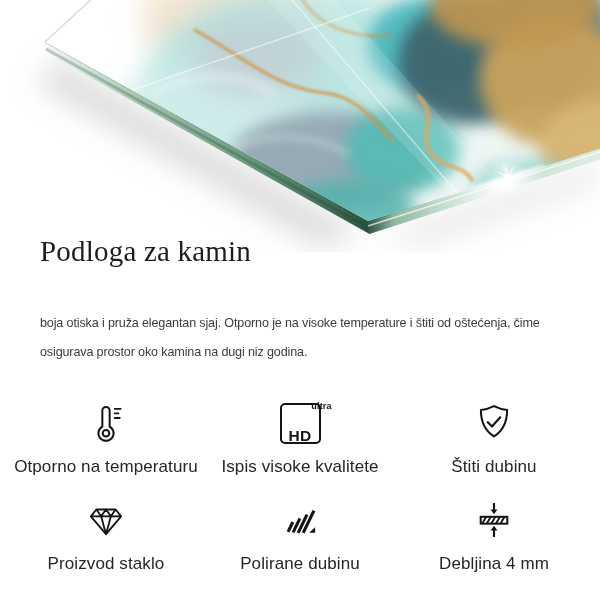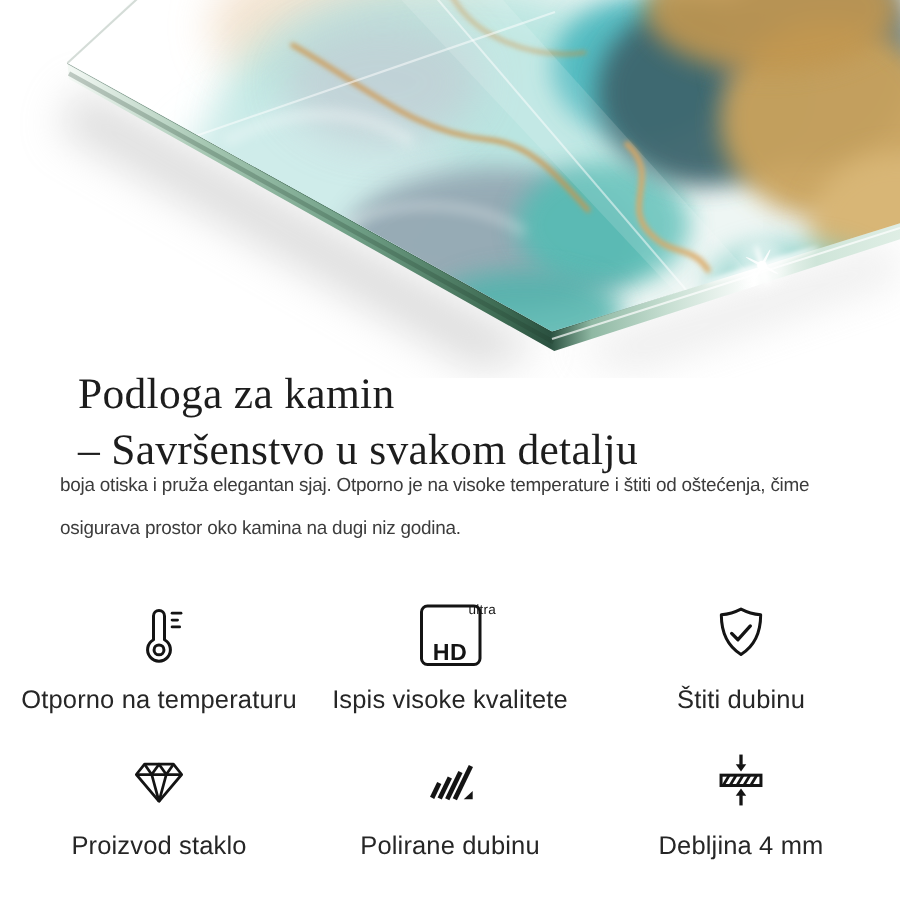--- a/index.html
+++ b/index.html
@@ -13,21 +13,21 @@
   .desc div{white-space:nowrap;}
   .features{position:absolute;left:0;top:400px;width:600px;display:grid;
             grid-template-columns:212px 176px 212px;row-gap:20px;}
   .feat{display:flex;flex-direction:column;align-items:center;}
   .ficon{height:46px;display:flex;align-items:center;justify-content:center;}
   .flabel{margin-top:11px;font-size:17px;color:#262626;letter-spacing:0.1px;white-space:nowrap;}
   .ic{stroke:#141414;fill:none;stroke-width:2.2;}
   .uhd-box{width:37px;height:37px;border:2.6px solid #141414;border-radius:5px;
            display:flex;flex-direction:column;align-items:center;justify-content:center;
            color:#141414;line-height:1;}
-  .uhd-top{font-size:9px;font-weight:400;letter-spacing:0.2px;padding-left:43px;}
+  .uhd-top{font-size:9px;font-weight:700;letter-spacing:0.2px;padding-left:43px;}
   .uhd-bottom{font-size:15.5px;font-weight:800;letter-spacing:0.3px;margin-top:17px;}
 </style>
 </head>
 <body>
 
 <div class="canvas">
 
   <div class="hero">
     <svg width="600" height="252" viewBox="0 0 600 252">
       <defs>
@@ -113,23 +113,22 @@
           <ellipse rx="40" ry="1.8" fill="#ffffff" filter="url(#b2)"></ellipse>
           <ellipse rx="1.6" ry="14" fill="#ffffff" filter="url(#b2)"></ellipse>
           <ellipse rx="12" ry="0.9" fill="#ffffff" opacity="0.85" transform="rotate(45)"></ellipse>
           <ellipse rx="12" ry="0.9" fill="#ffffff" opacity="0.85" transform="rotate(-45)"></ellipse>
           <circle r="3.2" fill="#ffffff"></circle>
         </g>
       </g>
     </svg>
   </div>
 
-  <h1 class="heading" style="margin:12px;font-weight:400;">
+  <h1 class="heading" style="margin:0;font-weight:400;">
     <div>Podloga za kamin</div>
-    <div>– Savršenstvo u svakom detalju</div>
   </h1>
 
   <div class="desc">
     <div>boja otiska i pruža elegantan sjaj. Otporno je na visoke temperature i štiti od oštećenja, čime</div>
     <div>osigurava prostor oko kamina na dugi niz godina.</div>
   </div>
 
   <div class="features">
 
     <div class="feat">

